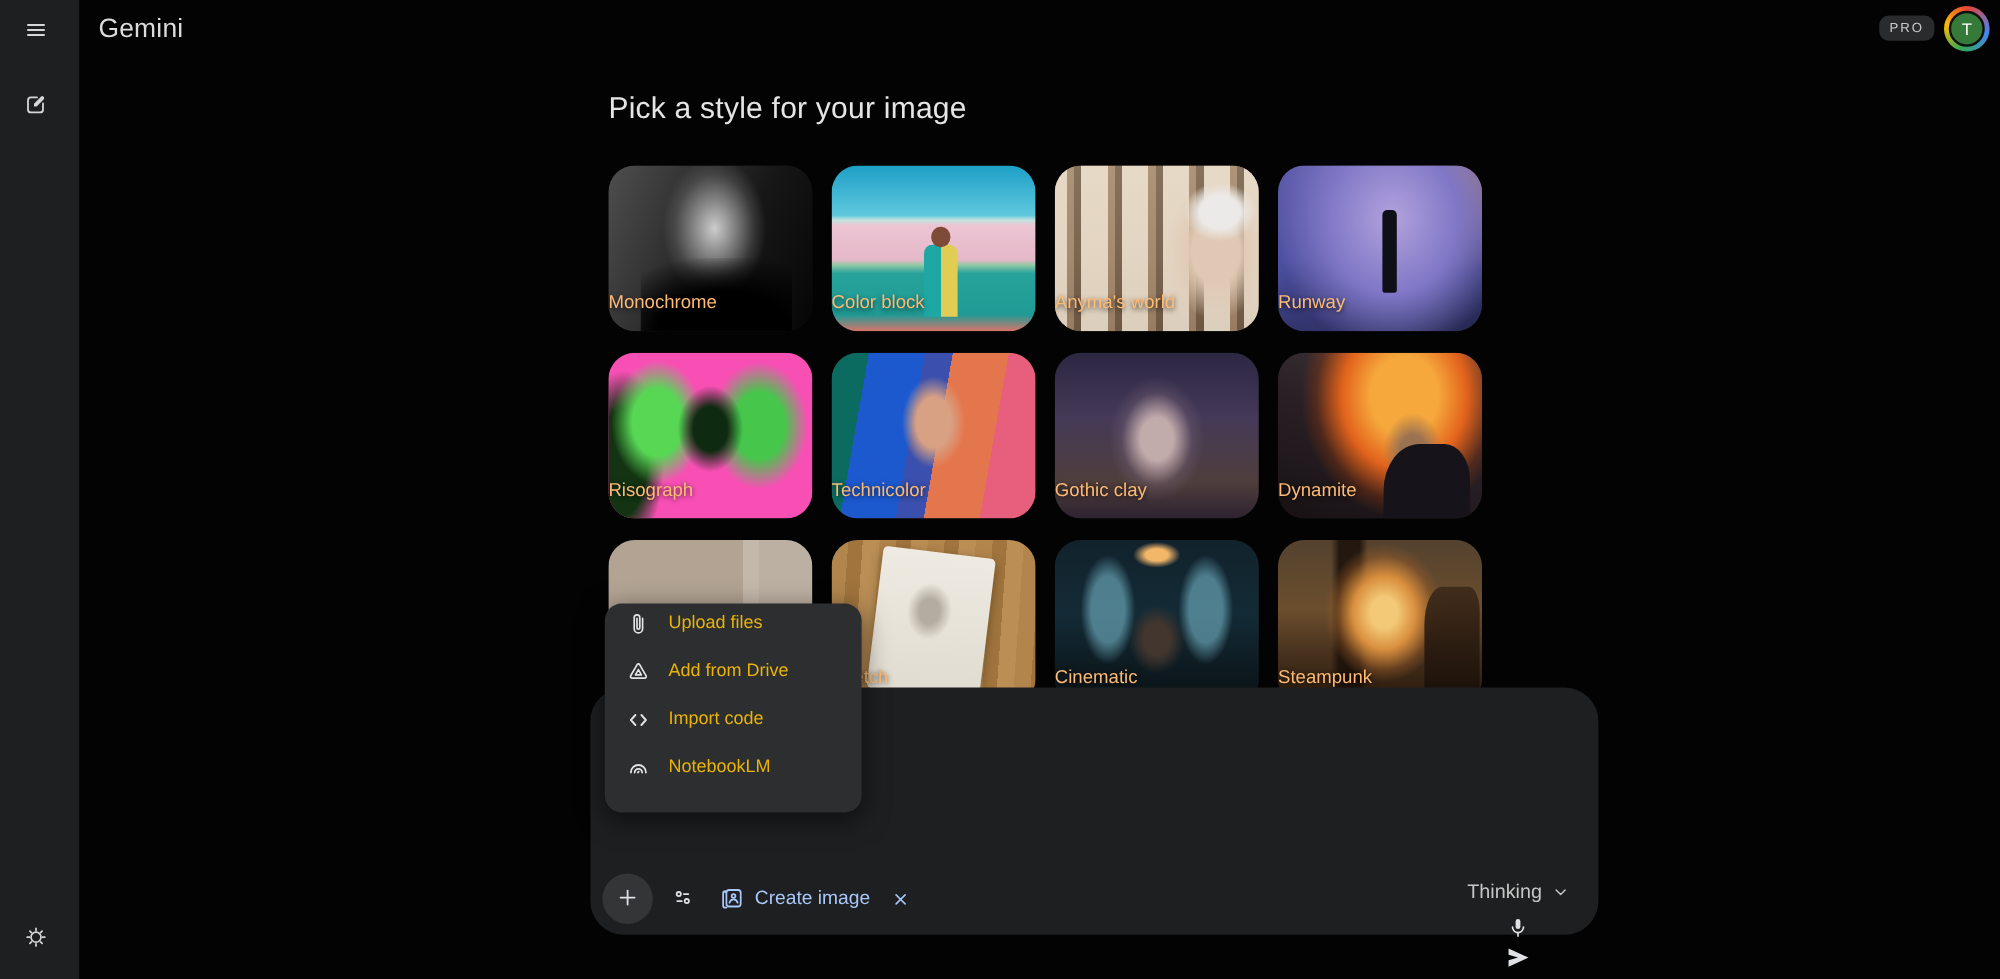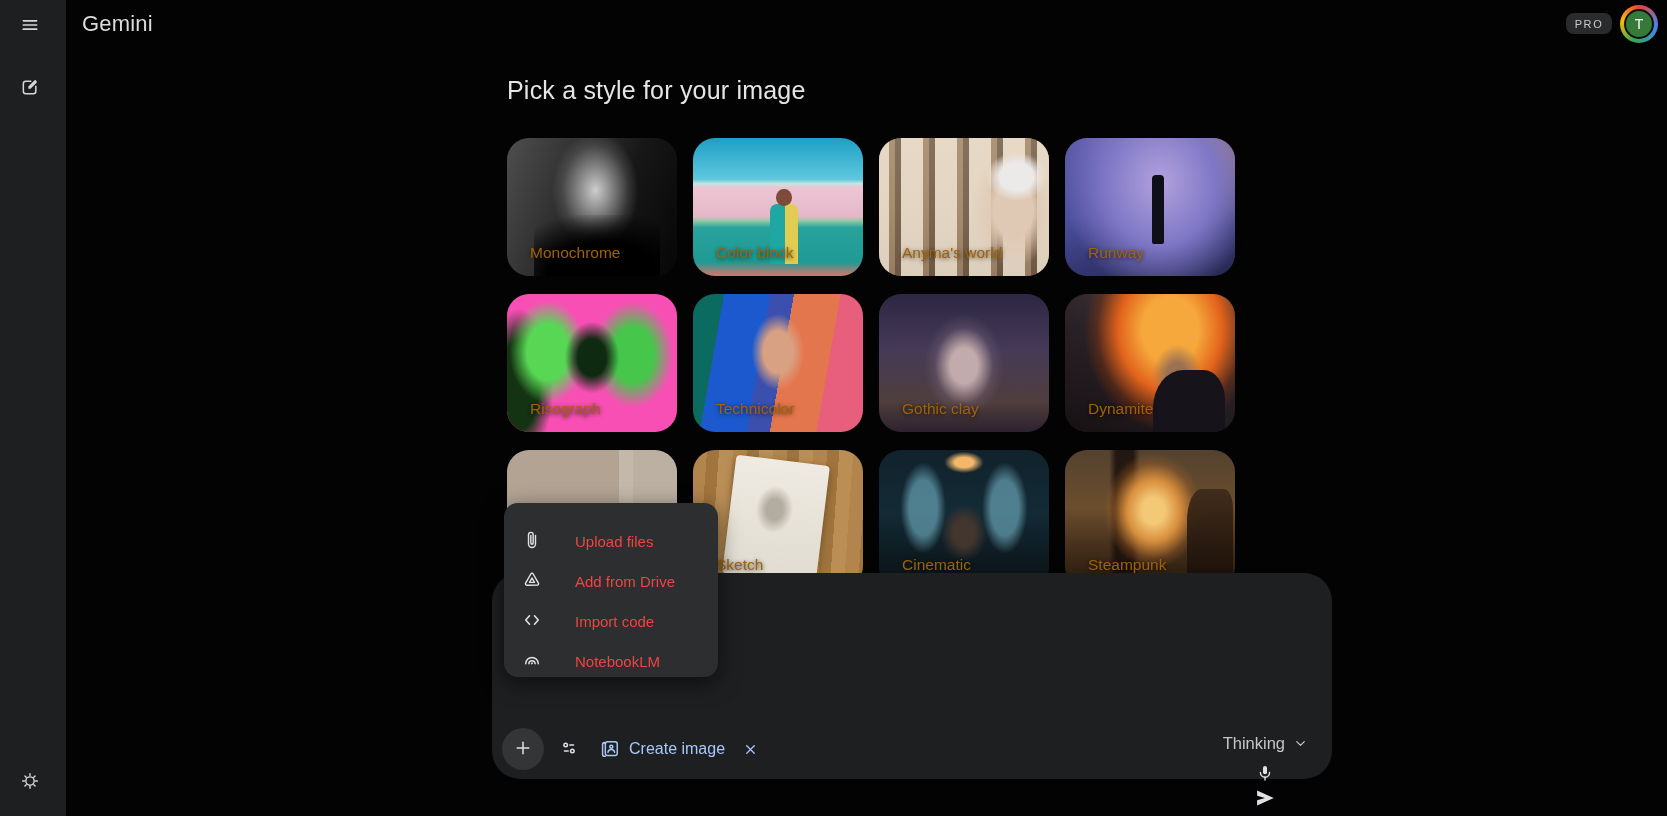--- a/index.html
+++ b/index.html
@@ -23,21 +23,21 @@
                   color:#fff; font-size:14px; display:flex; align-items:center; justify-content:center; }
 
   
   .page-title { position:absolute; left:507px; top:76px; font-size:25px; font-weight:400; color:#e5e5e5; letter-spacing:.2px; }
 
   
   .grid { position:absolute; left:507px; top:138px; width:728px; height:450px;
           display:grid; grid-template-columns:repeat(4,170px); grid-auto-rows:138px; column-gap:16px; row-gap:18px; }
   .tile { position:relative; border-radius:22px; overflow:hidden; cursor:pointer; border:none; padding:0; background:#111; }
   .tile-art { position:absolute; inset:0; }
-  .tile-label { position:absolute; left:23px; bottom:14px; color:#a16207; font-size:15.5px; z-index:5;
+  .tile-label { position:absolute; left:0; bottom:14px; color:#fdba74; font-size:15.5px; z-index:5;
                 text-shadow:0 1px 4px rgba(0,0,0,.7); }
 
   .tile-art::before, .tile-art::after { content:""; position:absolute; }
 
   .art0 { background:
       radial-gradient(60px 82px at 52% 38%, rgba(214,214,214,.95), rgba(125,125,125,.3) 55%, rgba(0,0,0,0) 72%),
       linear-gradient(112deg, #4e4e4e 0%, #343434 30%, #171717 62%, #060606 100%); }
   .art0::after { left:16%; right:10%; bottom:0; height:44%;
       background:radial-gradient(85% 105% at 55% 100%, #000 52%, rgba(0,0,0,0) 100%); }
 
@@ -118,21 +118,21 @@
                 width:24px; height:24px; margin-left:4px; cursor:pointer; }
   .right-tools { position:absolute; right:14px; bottom:9px; height:42px; display:flex; align-items:center; gap:4px;flex-direction:column; }
   .model-select { display:flex; align-items:center; gap:8px; background:none; border:none; color:#c4c7c5;
                   font-size:16.5px; padding:6px 10px; border-radius:18px; cursor:pointer; }
   .icon-btn { width:40px; height:40px; border:none; background:transparent; color:#dfe1e5; border-radius:50%;
               display:flex; align-items:center; justify-content:center; cursor:pointer; }
 
   
   .menu { position:absolute; left:504px; top:503px; width:214px; background:#2c2e30; border-radius:14px; padding:7px 0;
           box-shadow:0 6px 22px rgba(0,0,0,.55); z-index:20; }
-  .menu-item { display:flex; align-items:flex-end; gap:33px; height:40px; padding:0 18px; cursor:pointer; color:#ef4444; }
+  .menu-item { display:flex; align-items:flex-start; gap:15px; height:40px; padding:0 18px; cursor:pointer; color:#eab308; }
   .mi-icon { width:20px; height:20px; display:flex; align-items:center; justify-content:center; color:#e3e3e3; flex:none; }
   .mi-label { font-size:15px; white-space:nowrap; }
 </style>
 </head>
 <body>
 
 <div class="screen">
 
   <div class="sidebar">
     <button class="rail-btn" style="top:4px;">

